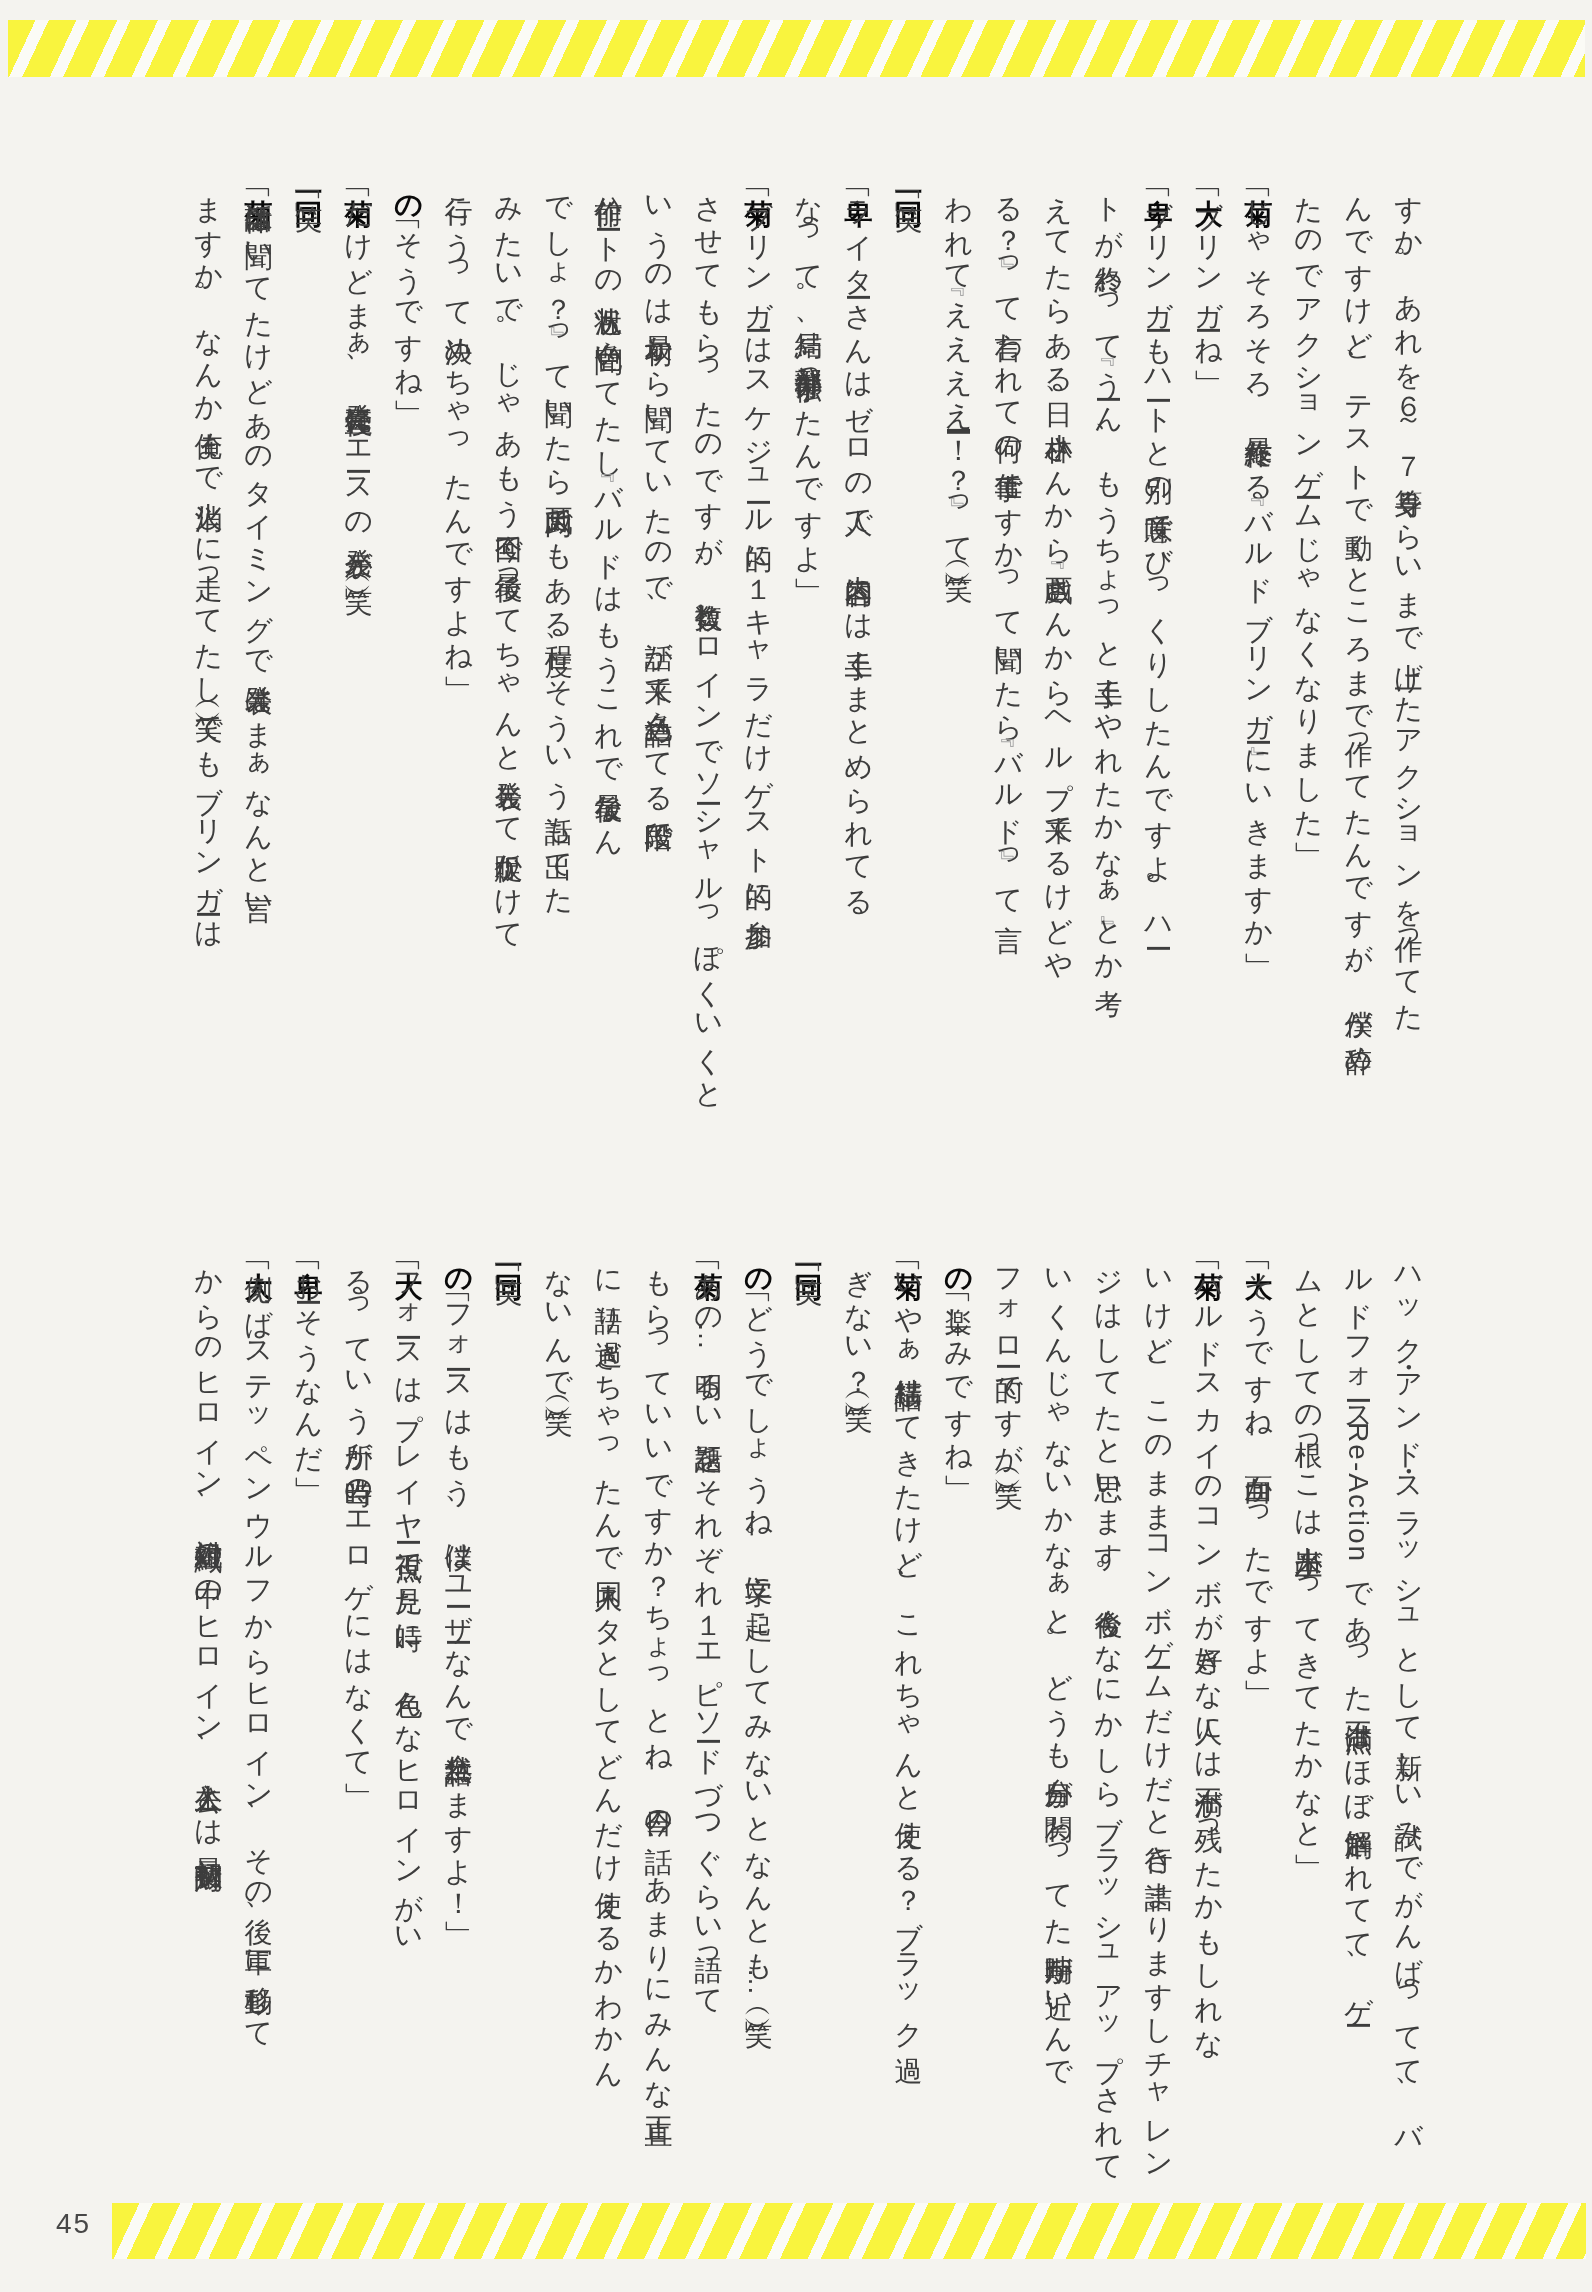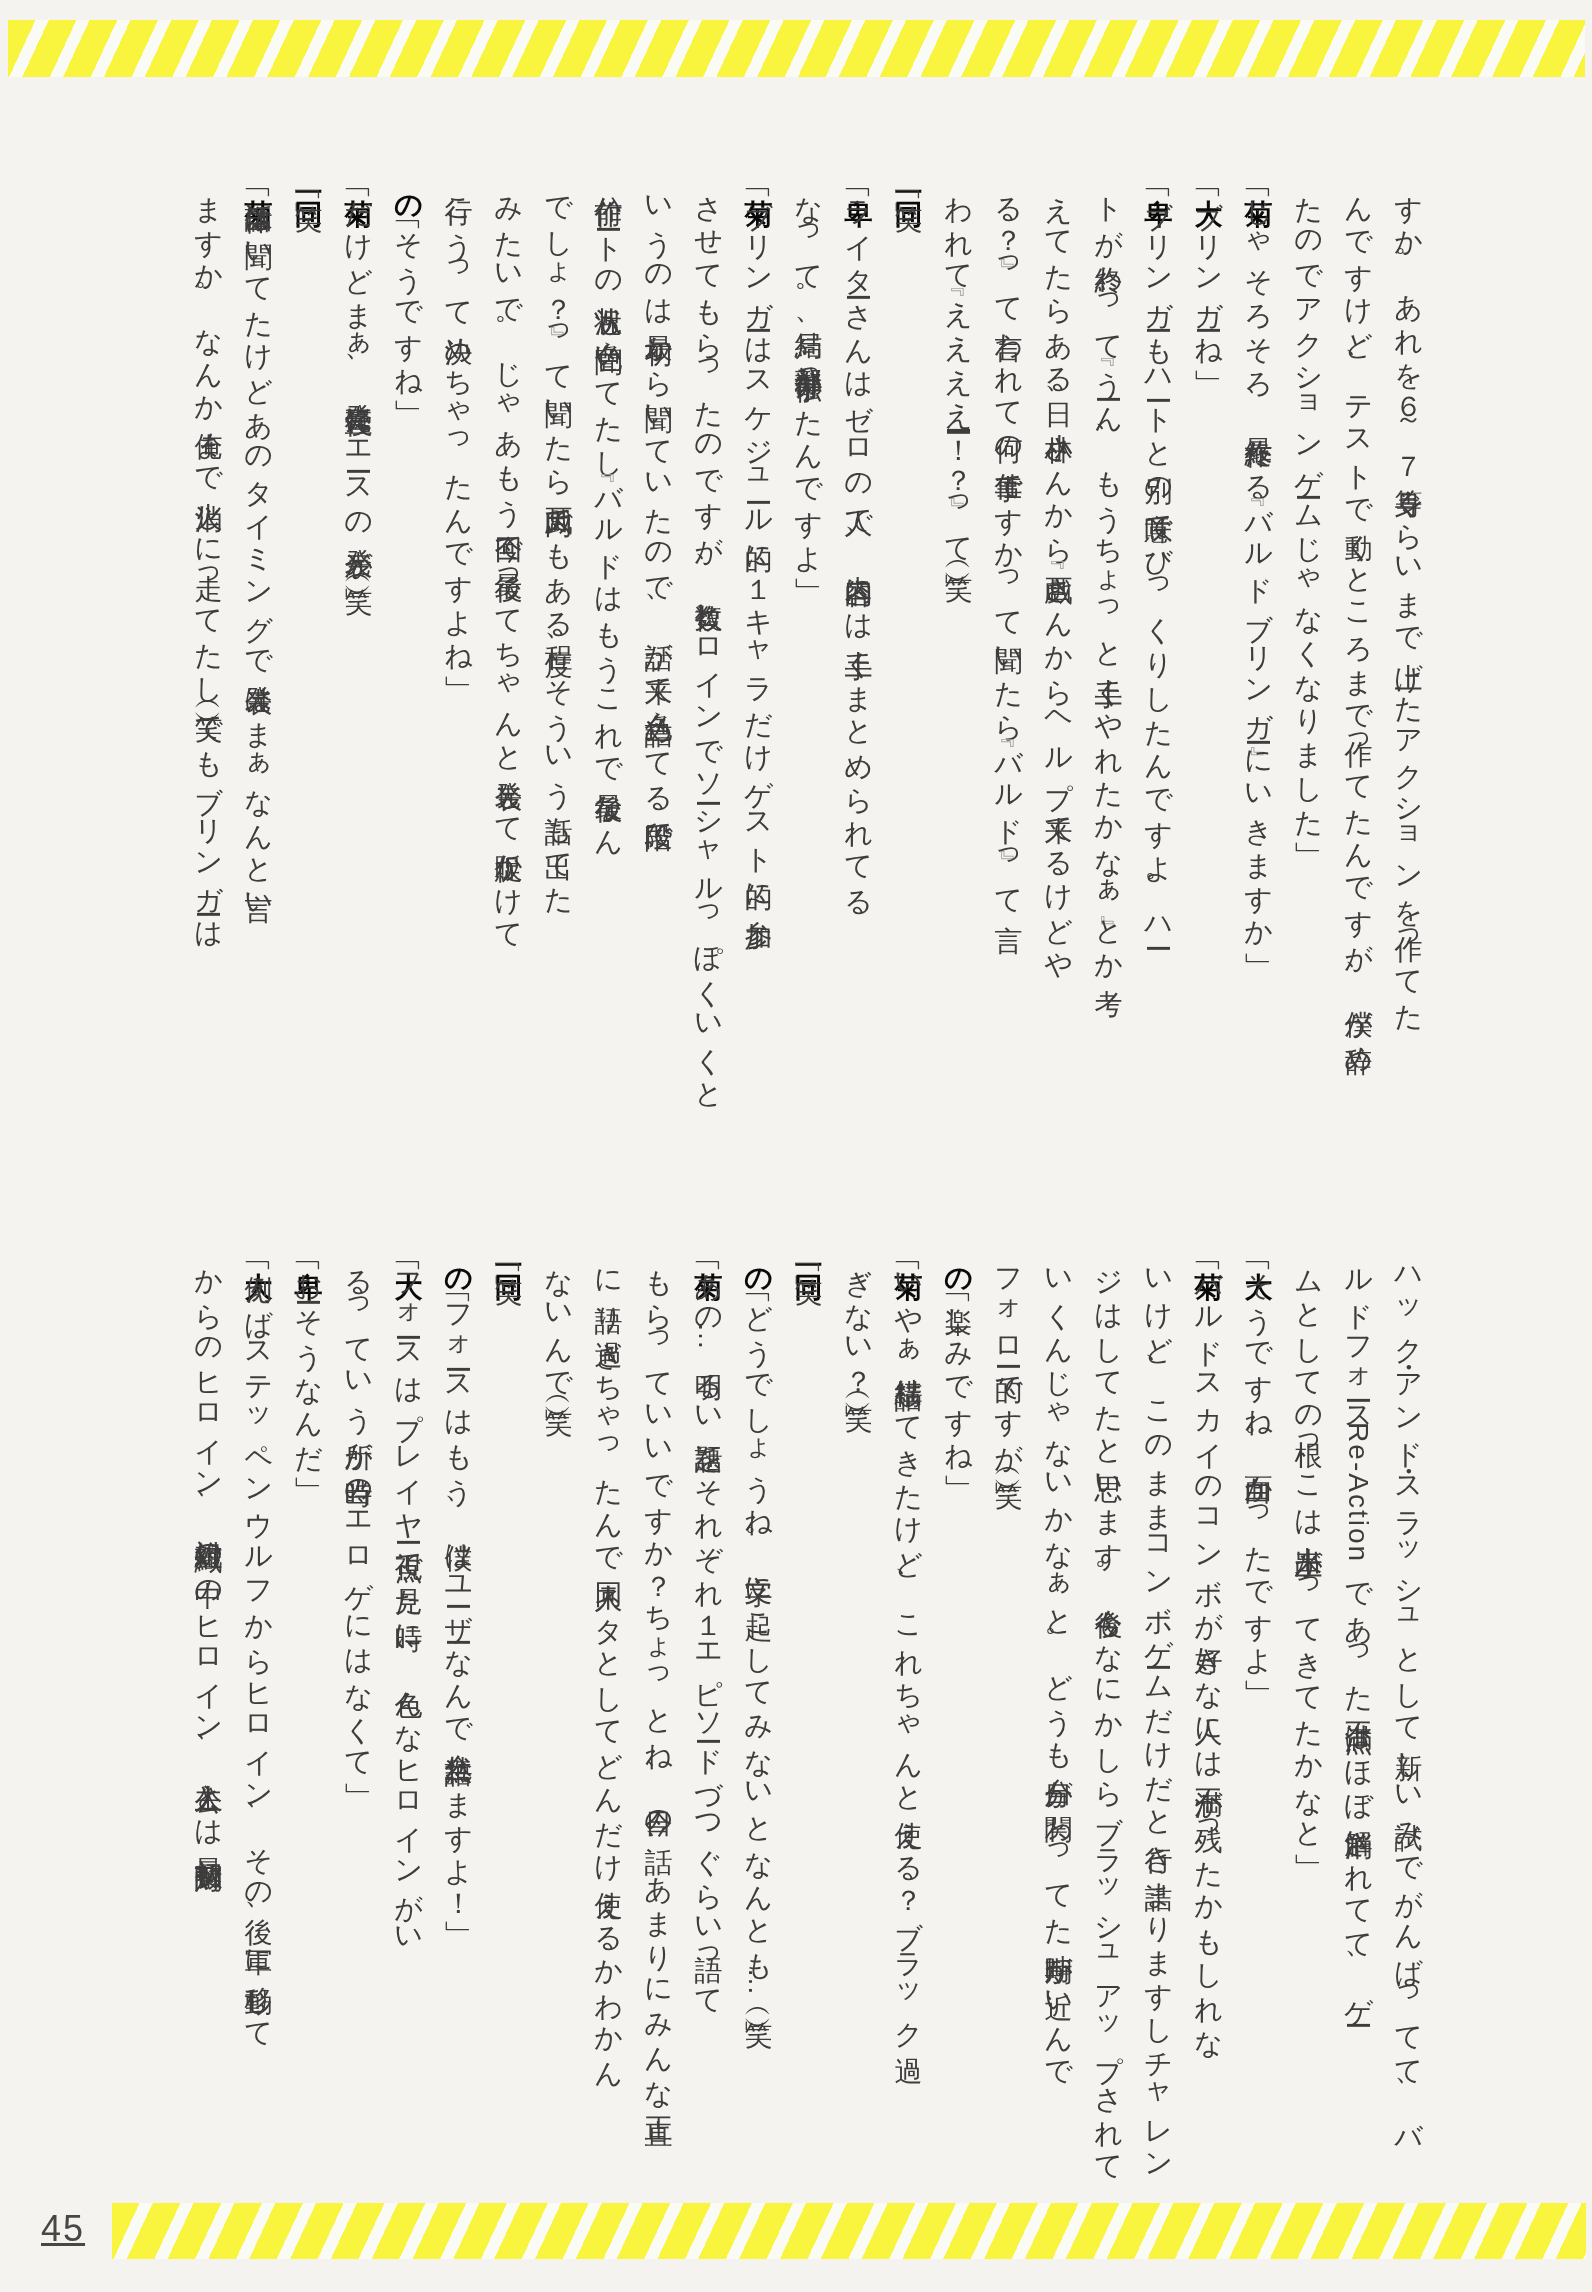--- a/index.html
+++ b/index.html
@@ -32,25 +32,24 @@
   }
   .vblock p{margin:0;white-space:nowrap;}
   #block-top{top:177px;right:159px;height:935px;}
   #block-bottom{top:1250px;right:159px;height:935px;}
 
   .spk{color:var(--speaker,#0a0a0a);font-weight:700;}
   .qb{color:var(--quote_bracket,#a8a8a8);}
 
   #page-number{
     position:absolute;
-    left:41px;top:2208px;
-    font-size:36px;
+    left:56px;top:2208px;
+    font-size:28px;
     letter-spacing:2px;
     color:var(--page_number,#474747);
-    text-decoration:underline;
   }
 </style>
 </head>
 <body>
 
 <div id="bar-top" class="bar"></div>
 
 <div id="block-top" class="vblock">
     <p>すか。あれを６～７等身ぐらいまで上げたアクションを作ってた</p>
     <p>んですけど、テストで動くところまで作ってたんですが、僕が辞め</p>

